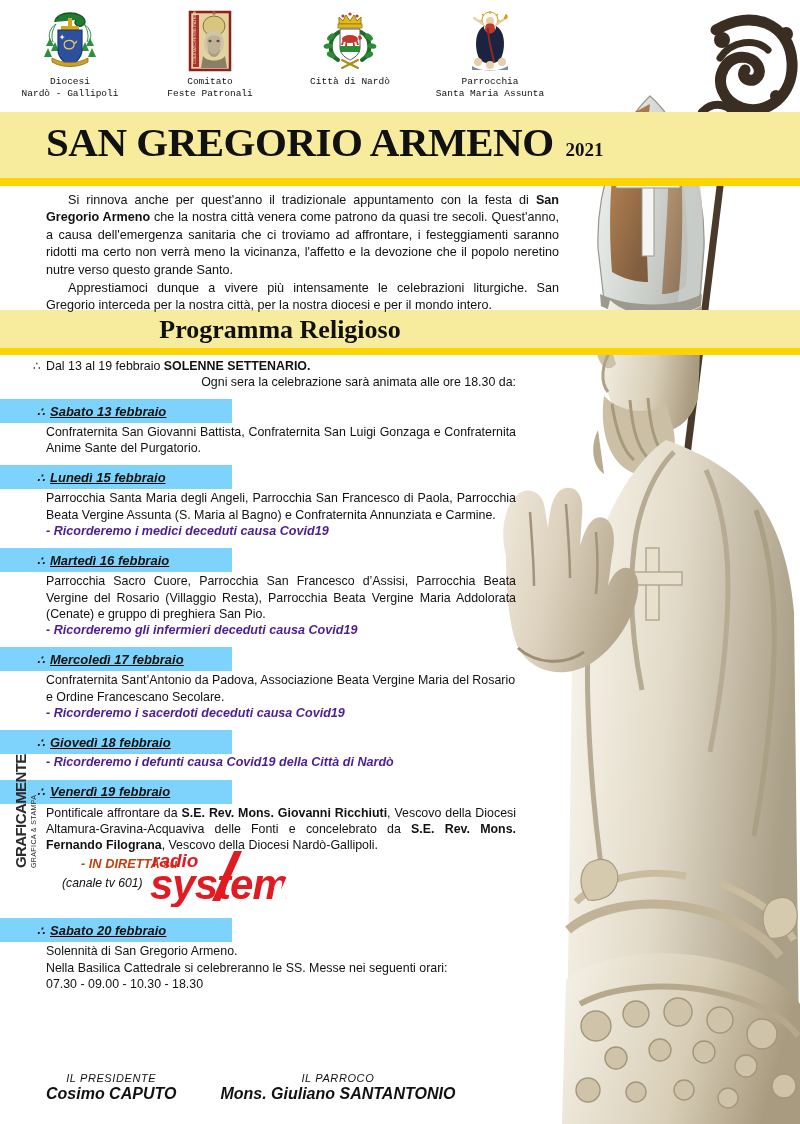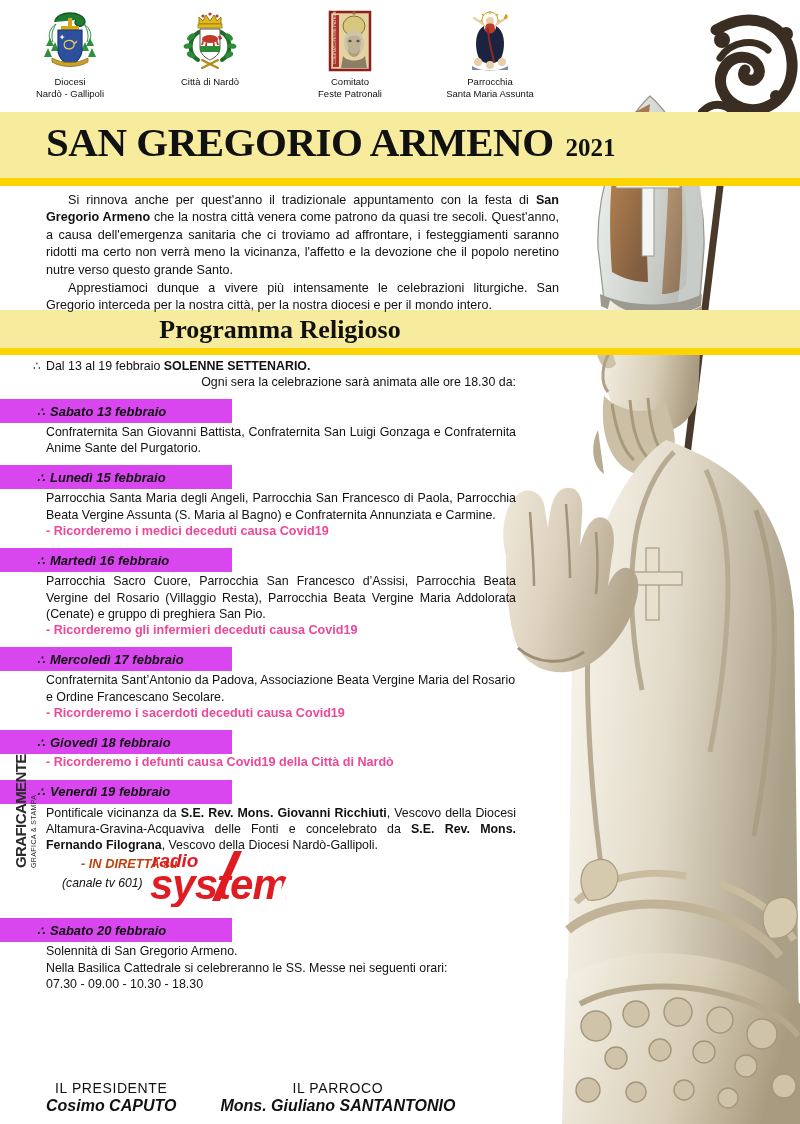--- a/index.html
+++ b/index.html
@@ -21,42 +21,42 @@
   .statue-photo svg{display:block;width:330px;height:1124px;}
 
   
   .logos{
     position:absolute;left:0;top:0;width:560px;height:112px;
     display:flex;align-items:flex-start;justify-content:space-around;
     padding-top:8px;box-sizing:border-box;z-index:5;
   }
   .logo{width:130px;text-align:center;}
   .logo .art{height:65px;display:flex;align-items:center;justify-content:center;}
-  .logo .cap{font-size:9.5px;line-height:11.5px;color:#111;margin-top:3px;font-family:Liberation Sans, sans-serif;}
+  .logo .cap{font-size:9.5px;line-height:11.5px;color:#111;margin-top:3px;font-family:Liberation Mono, monospace;}
 
   
   .title-band{
     position:absolute;left:0;top:112px;width:800px;height:66px;
     background:#f7ec9e;z-index:2;
   }
   .title-stripe{
     position:absolute;left:0;top:178px;width:800px;height:8px;
     background:#fdd402;z-index:2;
   }
   .title-text{
     position:absolute;left:46px;top:118px;z-index:6;
     display:flex;align-items:baseline;
   }
   .title-main{
     font-family:"Liberation Serif", serif;
     font-weight:bold;font-size:41px;letter-spacing:-0.5px;color:#111;
   }
   .title-year{
     font-family:"Liberation Serif", serif;
-    font-weight:bold;font-size:25px;color:#111;margin-left:12px;
+    font-weight:bold;font-size:19px;color:#111;margin-left:12px;
   }
 
   
   .intro{
     position:absolute;left:46px;top:192px;width:513px;z-index:6;
     font-size:12.6px;line-height:17.4px;color:#111;text-align:justify;
   }
   .intro p{margin:0;}
   .intro p.p2{margin-top:1px;}
   .intro .ind{display:inline-block;width:22px;}
@@ -81,39 +81,39 @@
     position:absolute;left:0;top:358px;width:560px;z-index:6;
   }
   .lead{
     margin:0 0 0 46px;width:470px;font-size:12.4px;line-height:16px;color:#111;
   }
   .lead .l2{display:block;margin-left:16px;text-align:right;}
   .lead b{font-weight:bold;}
 
   .entry{margin-top:9px;}
   .daybar{
-    background:#d946ef;width:232px;padding:2.5px 0 3.5px 50px;box-sizing:border-box;
+    background:#7dd3fc;width:232px;padding:2.5px 0 3.5px 50px;box-sizing:border-box;text-decoration:underline;
   }
   .dayname{
     font-size:13px;font-weight:bold;font-style:italic;color:#111;
     font-family:"Liberation Sans",sans-serif;
   }
   .bullet{
     display:inline-block;width:13px;margin-left:-13px;
     font-size:12px;color:#111;letter-spacing:0;
   }
   .entry .txt{
     margin:1px 0 0 46px;width:470px;
     font-size:12.4px;line-height:16.2px;color:#111;text-align:justify;
   }
   .entry .txt.nojust{text-align:left;}
   .note{
     margin:0 0 0 46px;width:470px;
-    font-size:12.6px;line-height:16.5px;color:#ec4899;
-    font-weight:bold;
+    font-size:12.6px;line-height:16.5px;color:#4c1d95;
+    font-weight:bold;font-style:italic;
   }
   .entry .txt b{font-weight:bold;}
 
   
   .radio-line{
     margin:1px 0 0 46px;width:470px;position:relative;height:58px;
   }
   .radio-diretta{
     position:absolute;left:0;top:2px;
     font-size:12.8px;font-weight:bold;font-style:italic;color:#c2410c;margin-left:35px;
@@ -140,21 +140,21 @@
     font-family:"Liberation Sans",sans-serif;
   }
 
   
   .signs{
     position:absolute;left:46px;top:1072px;width:440px;z-index:6;
     display:flex;gap:44px;
   }
   .sign{text-align:center;}
   .sign .role{
-    font-size:14px;color:#111;letter-spacing:0.6px;margin-top:8px;
+    font-size:11px;font-style:italic;color:#111;letter-spacing:0.6px;
   }
   .sign .nm{
     font-size:16px;font-weight:bold;font-style:italic;color:#111;margin-top:1px;
   }
 </style>
 </head>
 <body>
 
 <div class="poster">
 
@@ -319,82 +319,82 @@
         </svg>
       </div>
       <div class="cap">
         <span>Diocesi</span><br>
         <span>Nardò - Gallipoli</span>
       </div>
     </div>
 
     <div class="logo">
       <div class="art">
-        <svg width="56" height="62" viewBox="0 0 56 62" xmlns="http://www.w3.org/2000/svg">
-          <g>
-            <path d="M17 14 L17 7 L21 11 L24 5 L28 11 L32 5 L35 11 L39 7 L39 14 Z" fill="#e0b91e" stroke="#9c7b0c" stroke-width="1"></path>
-            <rect x="16" y="14" width="24" height="4" fill="#e0b91e" stroke="#9c7b0c" stroke-width="0.8"></rect>
-            <circle cx="21" cy="6" r="1.6" fill="#c0392b"></circle>
-              <circle cx="28" cy="4" r="1.6" fill="#c0392b"></circle>
-            <circle cx="35" cy="6" r="1.6" fill="#c0392b"></circle>
-          </g>
-          <g stroke="#1f6b28" stroke-width="4" fill="none" stroke-linecap="round">
-            <path d="M17 22 C6 28 6 44 16 50"></path>
-            <path d="M39 22 C50 28 50 44 40 50"></path>
-          </g>
-          <g fill="#2a8c35">
-            <ellipse cx="9" cy="27" rx="4.5" ry="2.6" transform="rotate(-40 9 27)"></ellipse>
-            <ellipse cx="6" cy="36" rx="4.5" ry="2.6" transform="rotate(-10 6 36)"></ellipse>
-            <ellipse cx="9" cy="45" rx="4.5" ry="2.6" transform="rotate(30 9 45)"></ellipse>
-            <ellipse cx="47" cy="27" rx="4.5" ry="2.6" transform="rotate(40 47 27)"></ellipse>
-            <ellipse cx="50" cy="36" rx="4.5" ry="2.6" transform="rotate(10 50 36)"></ellipse>
-            <ellipse cx="47" cy="45" rx="4.5" ry="2.6" transform="rotate(-30 47 45)"></ellipse>
-          </g>
-          <path d="M18 19 L38 19 L38 38 C38 46 28 50 28 50 C28 50 18 46 18 38 Z" fill="#ffffff" stroke="#555" stroke-width="1"></path>
-          <rect x="18" y="36" width="20" height="6" fill="#2a8c35"></rect>
-          <g fill="#c0392b">
-            <ellipse cx="28" cy="29" rx="8" ry="4"></ellipse>
-            <path d="M21 29 l-2 6 2 0 1 -4 z"></path>
-              <path d="M35 29 l2 6 -2 0 -1 -4 z"></path>
-            <path d="M24 31 l-1 5 2 0 0 -4 z"></path>
-              <path d="M32 31 l1 5 -2 0 0 -4 z"></path>
-            <path d="M36 26 c3 -1 4 1 4 3 l-3 1 z"></path>
-          </g>
-          <g stroke="#b08a14" stroke-width="2" stroke-linecap="round">
-            <path d="M20 50 L36 58"></path>
-              <path d="M36 50 L20 58"></path>
-          </g>
-        </svg>
-      </div>
-      <div class="cap">
-        <span>Città di Nardò</span>
-      </div>
-    </div>
-
-    <div class="logo">
-      <div class="art">
         <svg width="46" height="62" viewBox="0 0 46 62" xmlns="http://www.w3.org/2000/svg">
           <rect x="3" y="2" width="40" height="58" fill="#e4d2a0" stroke="#8d1f1f" stroke-width="2.5"></rect>
           <rect x="6" y="5" width="6" height="52" fill="#b03030"></rect>
           <text x="9" y="54" font-size="4.2" fill="#f2e4c0" font-family="Liberation Sans, sans-serif" transform="rotate(-90 9 54)">COMITATO FESTE PATRONALI</text>
           <ellipse cx="27" cy="16" rx="11" ry="10" fill="#d8c57e" stroke="#8a7330" stroke-width="1"></ellipse>
           <path d="M27 5 L27 1 M25 3 L29 3" stroke="#8a7330" stroke-width="1.2"></path>
           <ellipse cx="27" cy="33" rx="10" ry="13" fill="#cfc4a8"></ellipse>
           <path d="M20 30 C20 24 34 24 34 30 C34 40 30 46 27 46 C24 46 20 40 20 30 Z" fill="#bdb294"></path>
           <g fill="#5b5040">
             <ellipse cx="23" cy="31" rx="1.6" ry="1.2"></ellipse>
             <ellipse cx="31" cy="31" rx="1.6" ry="1.2"></ellipse>
           </g>
           <path d="M21 38 C23 46 31 46 33 38 C33 50 21 50 21 38 Z" fill="#a99d80"></path>
           <path d="M16 46 C20 52 34 52 38 46 L40 58 L14 58 Z" fill="#8a7f66"></path>
         </svg>
       </div>
       <div class="cap">
         <span>Comitato</span><br>
         <span>Feste Patronali</span>
+      </div>
+    </div>
+
+    <div class="logo">
+      <div class="art">
+        <svg width="56" height="62" viewBox="0 0 56 62" xmlns="http://www.w3.org/2000/svg">
+          <g>
+            <path d="M17 14 L17 7 L21 11 L24 5 L28 11 L32 5 L35 11 L39 7 L39 14 Z" fill="#e0b91e" stroke="#9c7b0c" stroke-width="1"></path>
+            <rect x="16" y="14" width="24" height="4" fill="#e0b91e" stroke="#9c7b0c" stroke-width="0.8"></rect>
+            <circle cx="21" cy="6" r="1.6" fill="#c0392b"></circle>
+              <circle cx="28" cy="4" r="1.6" fill="#c0392b"></circle>
+            <circle cx="35" cy="6" r="1.6" fill="#c0392b"></circle>
+          </g>
+          <g stroke="#1f6b28" stroke-width="4" fill="none" stroke-linecap="round">
+            <path d="M17 22 C6 28 6 44 16 50"></path>
+            <path d="M39 22 C50 28 50 44 40 50"></path>
+          </g>
+          <g fill="#2a8c35">
+            <ellipse cx="9" cy="27" rx="4.5" ry="2.6" transform="rotate(-40 9 27)"></ellipse>
+            <ellipse cx="6" cy="36" rx="4.5" ry="2.6" transform="rotate(-10 6 36)"></ellipse>
+            <ellipse cx="9" cy="45" rx="4.5" ry="2.6" transform="rotate(30 9 45)"></ellipse>
+            <ellipse cx="47" cy="27" rx="4.5" ry="2.6" transform="rotate(40 47 27)"></ellipse>
+            <ellipse cx="50" cy="36" rx="4.5" ry="2.6" transform="rotate(10 50 36)"></ellipse>
+            <ellipse cx="47" cy="45" rx="4.5" ry="2.6" transform="rotate(-30 47 45)"></ellipse>
+          </g>
+          <path d="M18 19 L38 19 L38 38 C38 46 28 50 28 50 C28 50 18 46 18 38 Z" fill="#ffffff" stroke="#555" stroke-width="1"></path>
+          <rect x="18" y="36" width="20" height="6" fill="#2a8c35"></rect>
+          <g fill="#c0392b">
+            <ellipse cx="28" cy="29" rx="8" ry="4"></ellipse>
+            <path d="M21 29 l-2 6 2 0 1 -4 z"></path>
+              <path d="M35 29 l2 6 -2 0 -1 -4 z"></path>
+            <path d="M24 31 l-1 5 2 0 0 -4 z"></path>
+              <path d="M32 31 l1 5 -2 0 0 -4 z"></path>
+            <path d="M36 26 c3 -1 4 1 4 3 l-3 1 z"></path>
+          </g>
+          <g stroke="#b08a14" stroke-width="2" stroke-linecap="round">
+            <path d="M20 50 L36 58"></path>
+              <path d="M36 50 L20 58"></path>
+          </g>
+        </svg>
+      </div>
+      <div class="cap">
+        <span>Città di Nardò</span>
       </div>
     </div>
 
     <div class="logo">
       <div class="art">
         <svg width="52" height="62" viewBox="0 0 52 62" xmlns="http://www.w3.org/2000/svg">
           <g stroke="#d4a017" stroke-width="1" fill="none">
             <circle cx="26" cy="10" r="8"></circle>
           </g>
           <g stroke="#d4a017" stroke-width="1.2">
@@ -490,21 +490,21 @@
       <div class="daybar">
         <span class="dayname"><span class="bullet">∴</span><span>Giovedì 18 febbraio</span></span>
       </div>
       <div class="note">- Ricorderemo i defunti causa Covid19 della Città di Nardò</div>
     </div>
 
     <div class="entry">
       <div class="daybar">
         <span class="dayname"><span class="bullet">∴</span><span>Venerdì 19 febbraio</span></span>
       </div>
-      <div class="txt"><span>Pontificale vicinanza da </span><b>S.E. Rev. Mons. Giovanni Ricchiuti</b><span>, Vescovo della Diocesi Altamura-Gravina-Acquaviva delle Fonti e concelebrato da </span><b>S.E. Rev. Mons. Fernando Filograna</b><span>, Vescovo della Diocesi Nardò-Gallipoli.</span></div>
+      <div class="txt"><span>Pontificale affrontare da </span><b>S.E. Rev. Mons. Giovanni Ricchiuti</b><span>, Vescovo della Diocesi Altamura-Gravina-Acquaviva delle Fonti e concelebrato da </span><b>S.E. Rev. Mons. Fernando Filograna</b><span>, Vescovo della Diocesi Nardò-Gallipoli.</span></div>
 
       <div class="radio-line">
         <span class="radio-diretta">- IN DIRETTA su</span>
         <span class="radio-canale">(canale tv 601)</span>
         <span class="radio-logo">
           <svg width="190" height="58" viewBox="0 0 190 58" xmlns="http://www.w3.org/2000/svg">
             <text x="2" y="18" font-family="Liberation Sans, sans-serif" font-size="19" font-weight="bold" font-style="italic" fill="#e01b22">radio</text>
             <text x="0" y="50" font-family="Liberation Sans, sans-serif" font-size="42" font-weight="bold" font-style="italic" fill="#e01b22" letter-spacing="-1">system</text>
             <path d="M62 52 L84 2 L92 2 L70 52 Z" fill="#e01b22"></path>
             <path d="M126 52 L148 2 L156 2 L134 52 Z" fill="#ffffff"></path>

